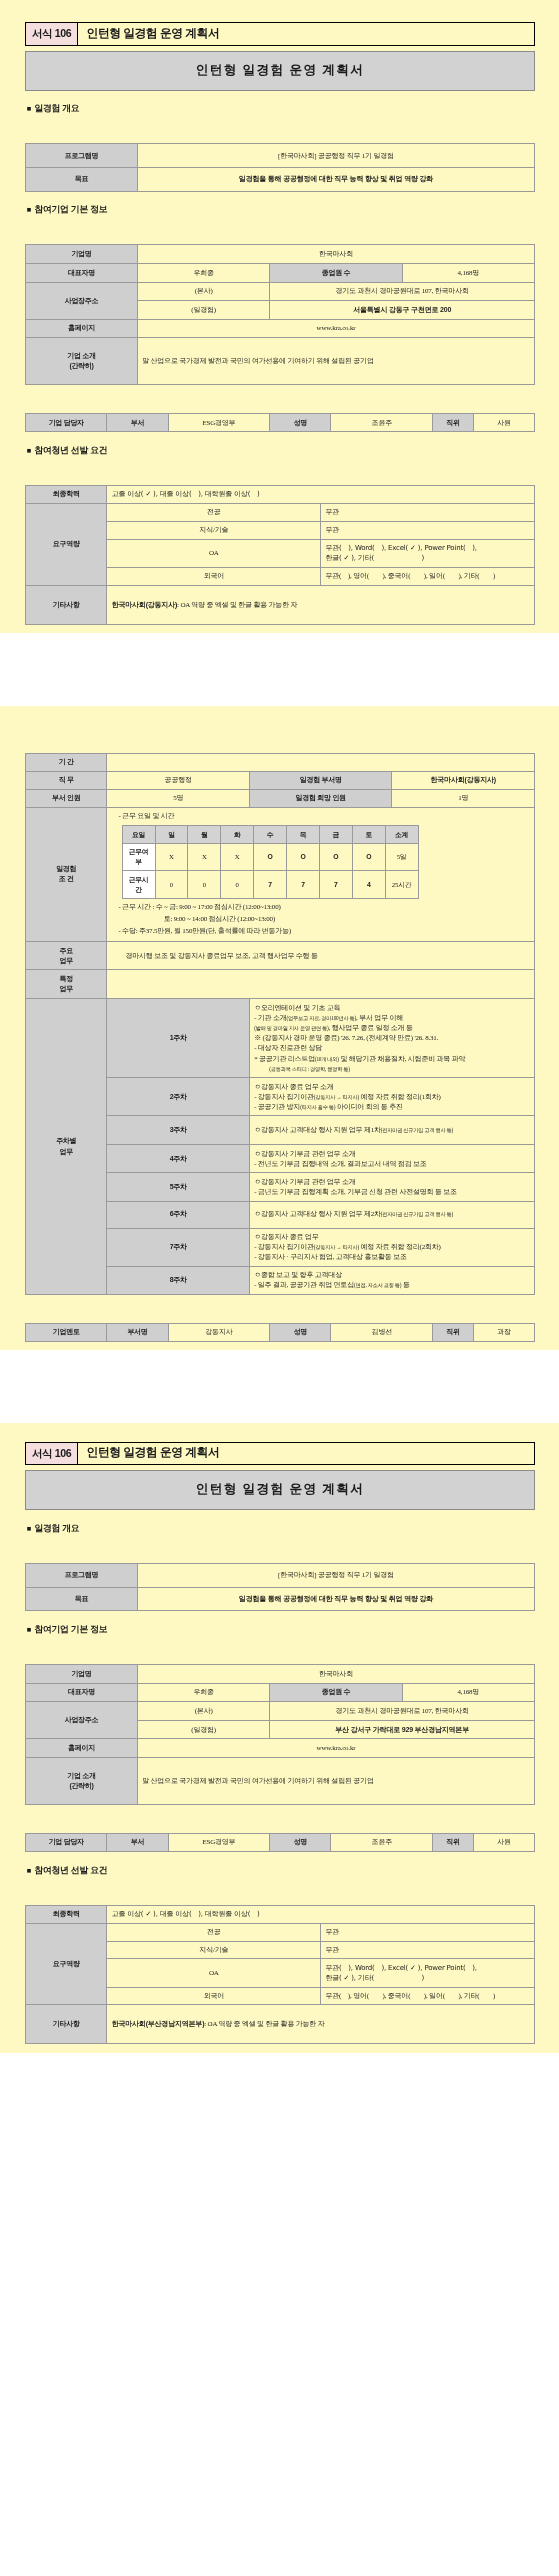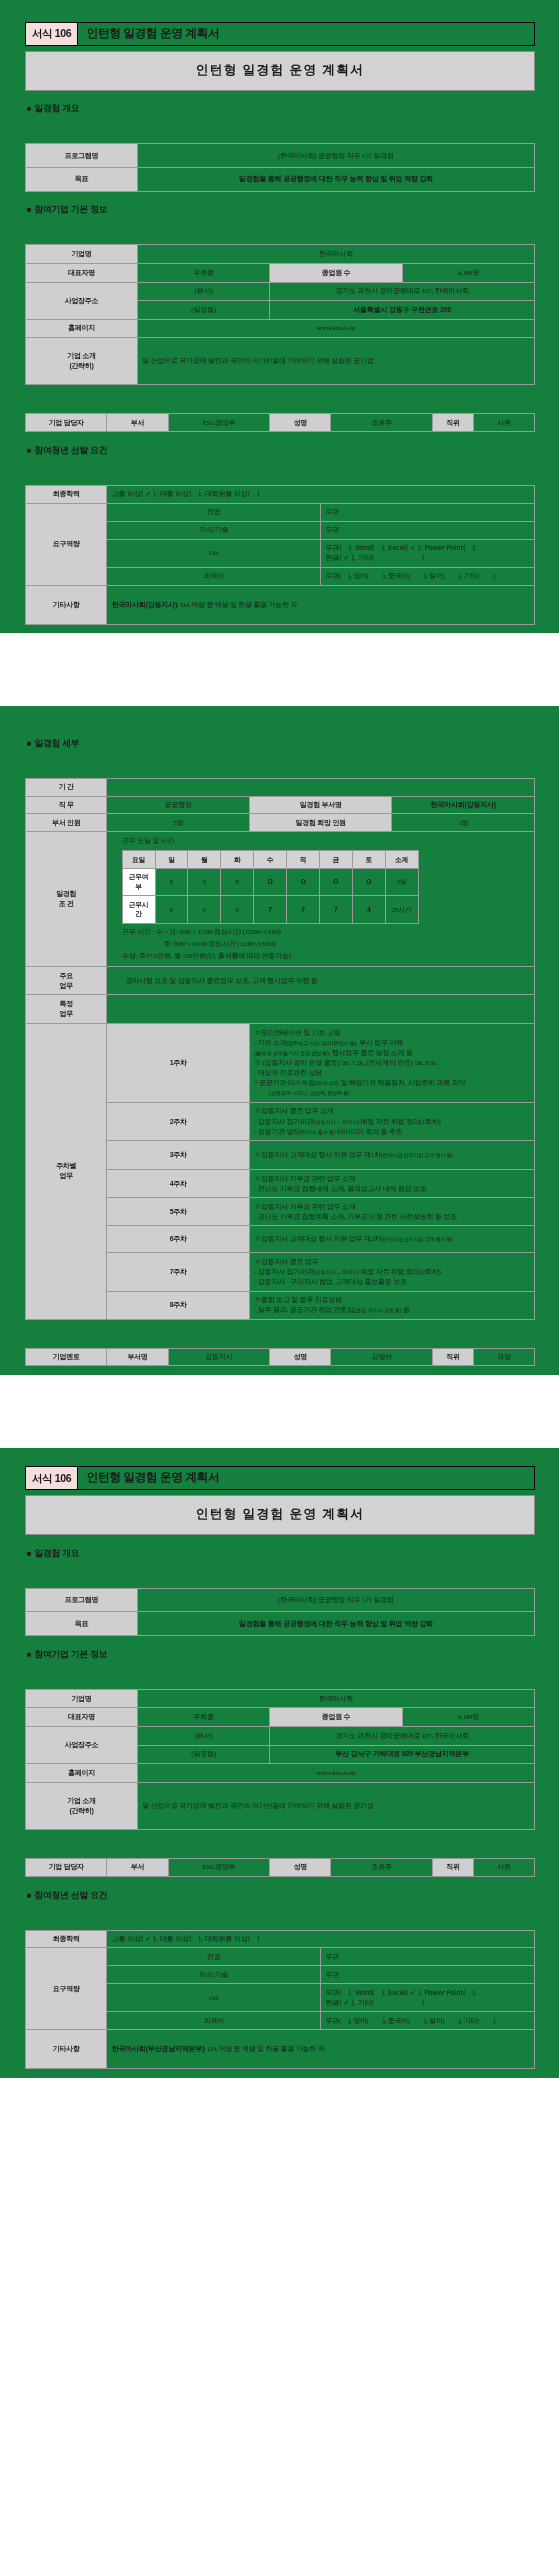--- a/index.html
+++ b/index.html
@@ -7,21 +7,21 @@
   body {
     width: 560px;
     background: #ffffff;
     font-family: "Liberation Serif", "DejaVu Serif", serif;
     color: #1a1a1a;
     -webkit-font-smoothing: none;
   }
   .page {
     width: 560px;
     padding: 18.6px 25px 8.4px 25px;
-    background: #15803d;
+    background: #fef9c3;
   }
   .page.p1 { padding-top: 22px; }
   .gap { height: 73px; background:#fff; }
 
   
   .doc-head { display: flex; align-items: stretch; margin-bottom: 5px; }
   .badge {
     border: 0.8px solid #000;
     background: #f4dede;
     font-family: "Liberation Sans", sans-serif;
@@ -254,23 +254,20 @@
         <span class="bold">한국마사회(강동지사)</span><span>: OA 역량 중 엑셀 및 한글 활용 가능한 자</span>
       </td>
     </tr>
   </tbody>
     </table>
 </div>
 
 <div class="gap"></div>
 
 <div class="page">
-  <div class="sec">
-    <span class="sq">■</span><span>일경험 세부</span>
-  </div>
 
   <table class="t outer dt">
     <tbody>
         <tr>
       <td class="hd" style="width:16%">기 간</td>
       <td class="ctr" colspan="3"></td>
     </tr>
     <tr>
       <td class="hd">직 무</td>
       <td class="ctr" style="width:42%">공공행정</td>
@@ -401,21 +398,21 @@
       <td class="hd" style="height:34px">7주차</td>
       <td class="lft wk" colspan="2">
         <div><span>ㅇ강동지사 종료 업무</span></div>
         <div><span> - 강동지사 집기이관</span><span class="sm">(강동지사 → 타지사)</span><span> 예정 자료 취합 정리(2회차)</span></div>
         <div><span> - 강동지사 · 구리지사 협업, 고객대상 홍보활동 보조</span></div>
       </td>
     </tr>
     <tr>
       <td class="hd" style="height:27px">8주차</td>
       <td class="lft wk" colspan="2">
-        <div><span>ㅇ종합 보고 및 향후 진로상담</span></div>
+        <div><span>ㅇ종합 보고 및 향후 고객대상</span></div>
         <div><span> - 일주 결과, 공공기관 취업 면토십</span><span class="sm">(면접, 자소서 코칭 등)</span><span> 등</span></div>
       </td>
     </tr>
   </tbody>
     </table>
 
   <table class="t outer contact">
     <tbody>
         <tr>
       <td class="hd" style="width:16%">기업멘토</td>

